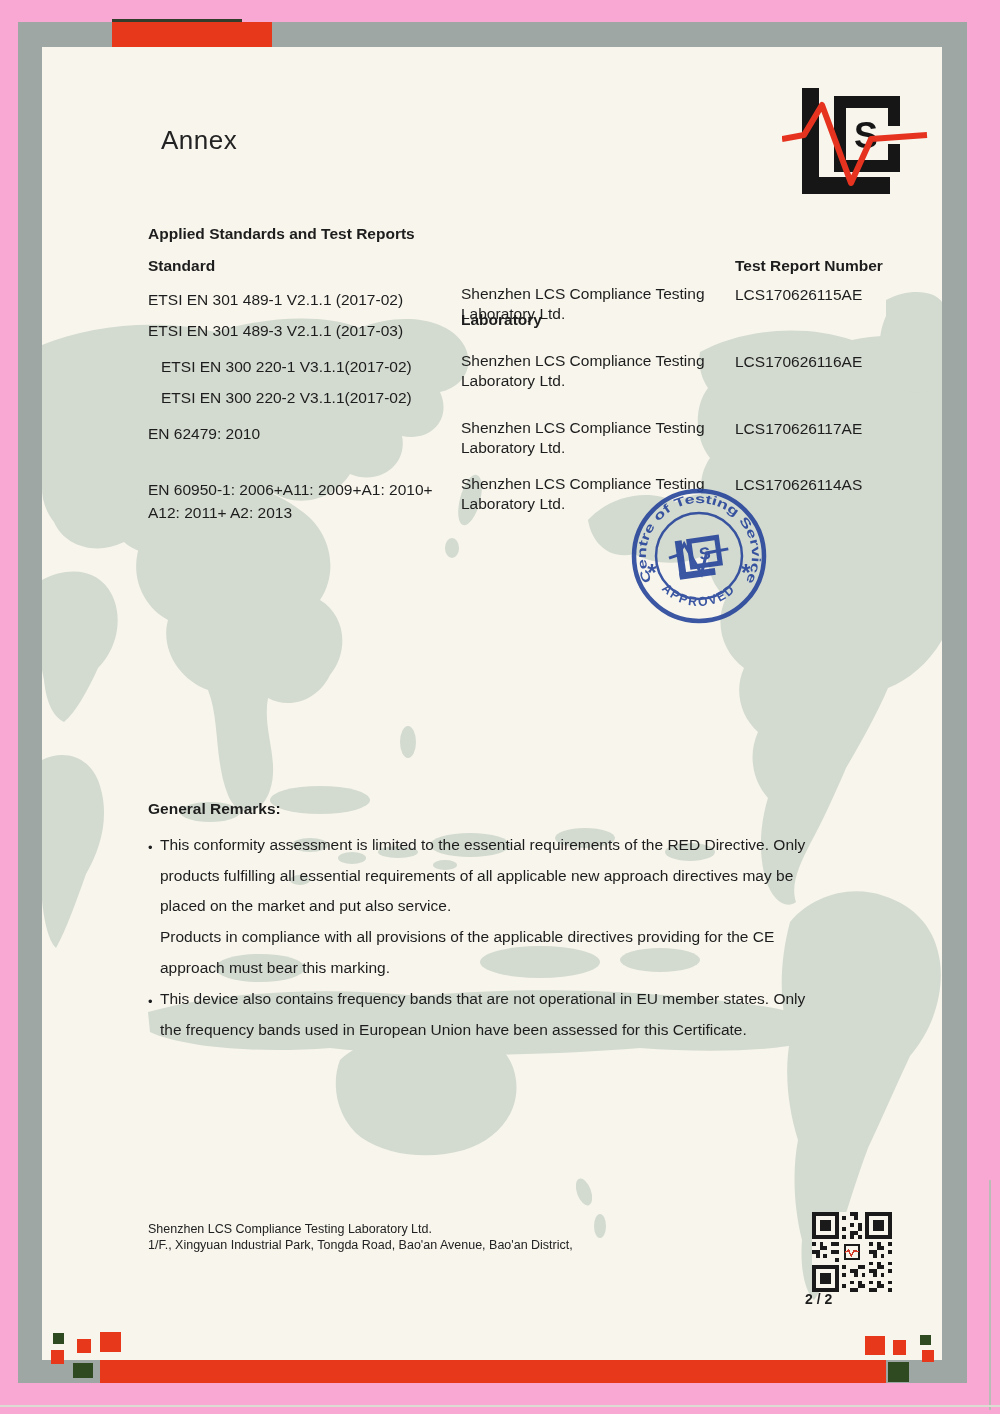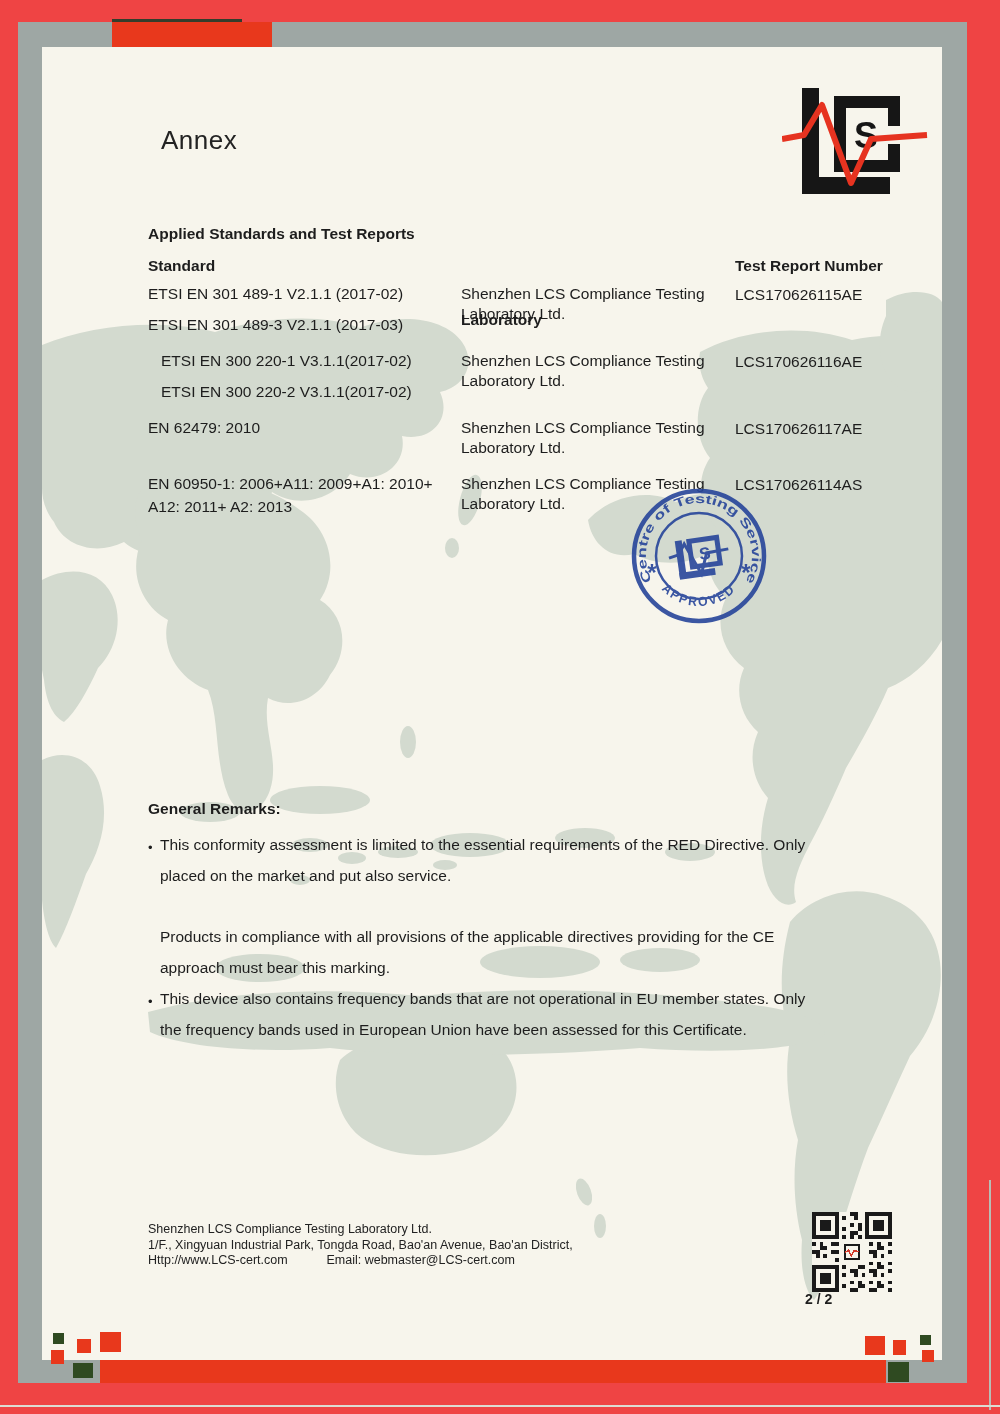--- a/index.html
+++ b/index.html
@@ -1,26 +1,26 @@
 <!DOCTYPE html>
 <html><head>
 <meta charset="utf-8">
 <style>
   html,body{margin:0;padding:0;}
   body{font-family:"Liberation Sans","DejaVu Sans",sans-serif;}
-  .page{position:relative;width:1000px;height:1414px;background:#ef4444;overflow:hidden;}
+  .page{position:relative;width:1000px;height:1414px;background:#f9a8d4;overflow:hidden;}
   .abs{position:absolute;}
   .paper{left:42px;top:47px;width:900px;height:1313px;background:#f7f5ec;}
   .bar{background:#9ea7a4;}
   .redblock{background:#e8381c;}
   .dgreen{background:#2f4a21;}
   .txt{color:#1d1d1d;font-size:15.5px;line-height:20px;}
   .bold{font-weight:bold;}
   .title{font-size:26px;color:#232323;letter-spacing:.5px;}
-  .cell-std{width:310px;}
+  .cell-std{width:310px;margin-top:6px;}
   .cell-lab{width:258px;}
   .std-gap{margin-top:11px;}
   .std-gap-sm{margin-top:3px;}
   .remark-par{line-height:30.5px;font-size:15.5px;color:#1d1d1d;}
   .footer-line{font-size:12.5px;line-height:15.6px;color:#222;}
   .fcol{display:inline-block;width:175px;}
   .pagenum{font-weight:bold;font-size:14px;color:#1d1d1d;}
   .artifact-v{width:2px;background:#b9bdb5;}
   .artifact-h{height:2px;background:#dddcd2;}
 </style>
@@ -185,41 +185,38 @@
         <polyline points="45,73 55,71 62,61 75,93 83,73 105,72" fill="none" stroke-width="3"></polyline>
       </g>
     </g>
   </svg>
 
   <div class="abs txt bold" style="left:148px;top:799px;">General Remarks:</div>
 
   <div class="abs" style="left:148px;top:840px;font-size:13px;color:#1d1d1d;">•</div>
   <div class="abs remark-par" style="left:160px;top:830px;">
     <div>This conformity assessment is limited to the essential requirements of the RED Directive. Only</div>
+    <div>products fulfilling all essential requirements of all applicable new approach directives may be</div>
     <div>placed on the market and put also service.</div>
   </div>
 
   <div class="abs remark-par" style="left:160px;top:922px;">
     <div>Products in compliance with all provisions of the applicable directives providing for the CE</div>
     <div>approach must bear this marking.</div>
   </div>
 
   <div class="abs" style="left:148px;top:994px;font-size:13px;color:#1d1d1d;">•</div>
   <div class="abs remark-par" style="left:160px;top:984px;">
     <div>This device also contains frequency bands that are not operational in EU member states. Only</div>
     <div>the frequency bands used in European Union have been assessed for this Certificate.</div>
   </div>
 
   <div class="abs" style="left:148px;top:1222px;width:560px;">
     <div class="footer-line">Shenzhen LCS Compliance Testing Laboratory Ltd.</div>
     <div class="footer-line">1/F., Xingyuan Industrial Park, Tongda Road, Bao'an Avenue, Bao'an District,</div>
-    <div class="footer-line">
-      <span class="fcol">Http://www.LCS-cert.com</span>
-      <span>Email: webmaster@LCS-cert.com</span>
-    </div>
   </div>
 
   <div class="abs pagenum" style="left:781px;top:1291px;margin-left:24px;">2 / 2</div>
 
   <svg class="abs" style="left:812px;top:1212px;" width="80" height="80" viewBox="0 0 21 21" shape-rendering="crispEdges">
     <rect x="0" y="0" width="21" height="21" fill="#f7f5ec"></rect>
     <g id="qr-modules" fill="#1a1a1a">
         <rect x="0" y="0" width="7" height="7" fill="#1a1a1a"></rect>
         <rect x="1" y="1" width="5" height="5" fill="#f7f5ec"></rect>
         <rect x="2" y="2" width="3" height="3" fill="#1a1a1a"></rect>

